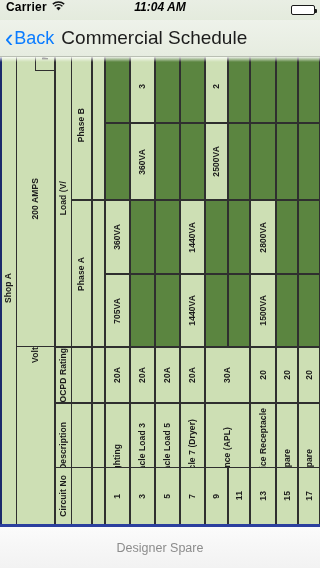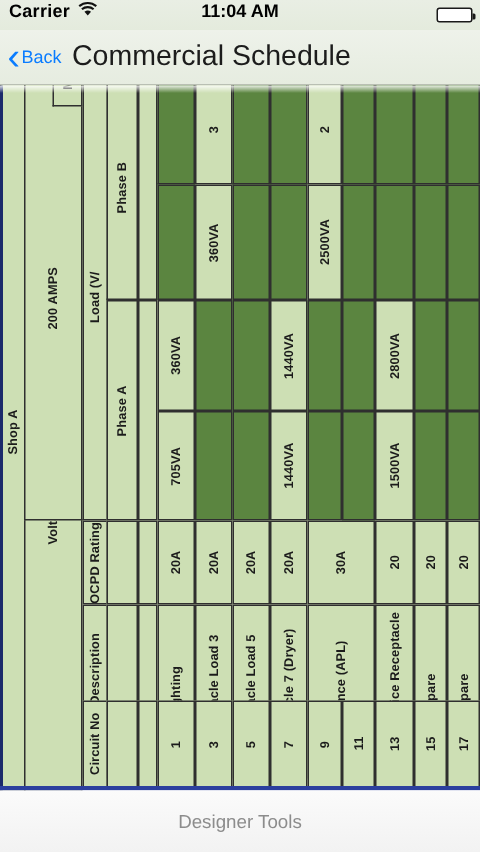--- a/index.html
+++ b/index.html
@@ -12,37 +12,37 @@
 
   
   #status-bar{
     position:absolute; left:0; top:0; width:320px; height:20px;
     background:linear-gradient(to bottom,#e9eee4,#e4ebdd);
     display:flex; align-items:flex-start; font-size:12px; font-weight:bold;
     color:#000;
   }
   #carrier-label{ margin-left:6px; letter-spacing:.2px; font-size:12px; }
   #wifi-icon{ margin-left:5px; display:inline-block; }
-  #clock-label{ position:absolute; left:0; width:320px; text-align:center; font-size:12px; }
+  #clock-label{ position:absolute; left:0; width:320px; text-align:center; font-size:12px;font-style:italic; }
   #battery-icon{ position:absolute; right:5px; top:5px; width:24px; height:10px;
      border:1px solid #1a1a1a; border-radius:2px; background:#fff; padding:1px;}
   #battery-icon .fill{ width:100%; height:100%; background:#111; border-radius:1px; }
   #battery-icon:after{ content:""; position:absolute; right:-3px; top:3px; width:2px; height:4px;
      background:#1a1a1a; border-radius:0 1px 1px 0;}
 
   
   #nav-bar{
     position:absolute; left:0; top:20px; width:320px; height:37px;
     background:linear-gradient(to bottom,#eef2ea,#e6ece0);
     display:flex; align-items:center;
     border-bottom:1px solid #b9bfb3;
   }
   #back-button{ display:flex; align-items:center; color:#0a7cff; cursor:pointer; margin-left:5px; }
   #back-chevron{ font-size:25px; line-height:25px; font-weight:300; margin-right:1px; }
-  #back-label{ font-size:12px; }
+  #back-label{ font-size:18px; }
   #page-title{ font-size:19px; color:#1c1c1c; margin-left:7px; white-space:nowrap; }
 
   
   #schedule-viewport{
     position:absolute; left:0; top:57px; width:320px; height:470px;
     overflow:hidden; background:#ffffff;
   }
   #schedule-table{
     position:absolute; left:0; top:0; width:320px; height:470px;
   }
@@ -297,14 +297,14 @@
         </div>
       </div>
 
     <div class="outer-frame"></div>
     <div id="top-gloss"></div>
     <div id="bottom-rule"></div>
   </div>
 </div>
 
 <div id="toolbar">
-  <div class="tb-item" id="toolbar-designer">Designer Tools</div>
+  <div class="tb-item" id="toolbar-designer">Designer Spare</div>
 </div>
 
 </body></html>

